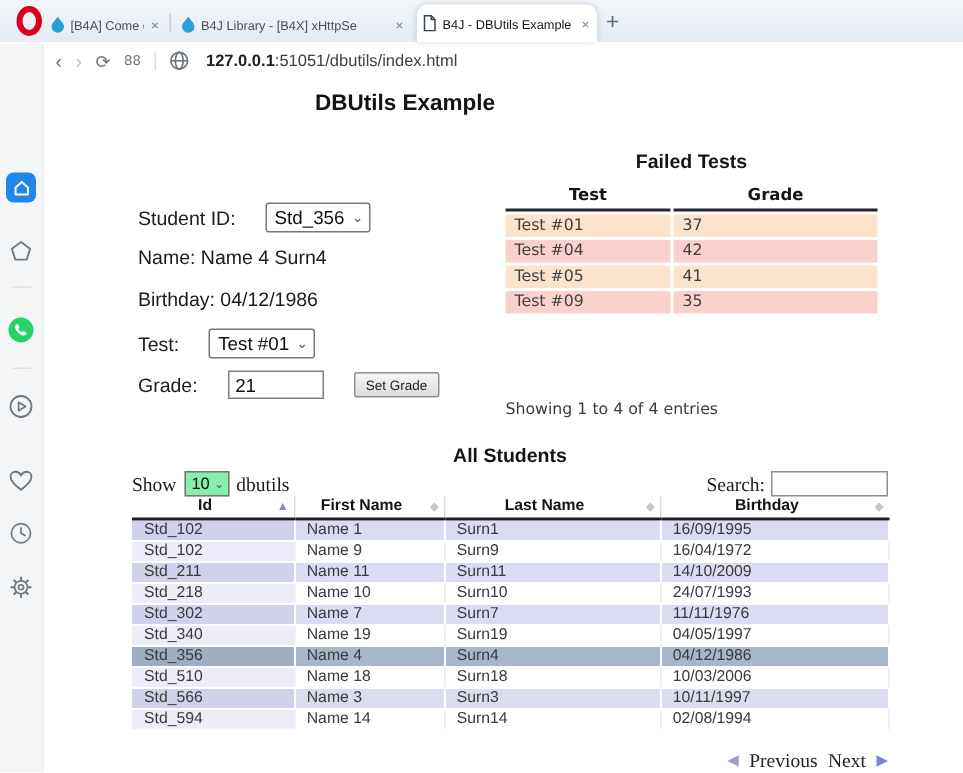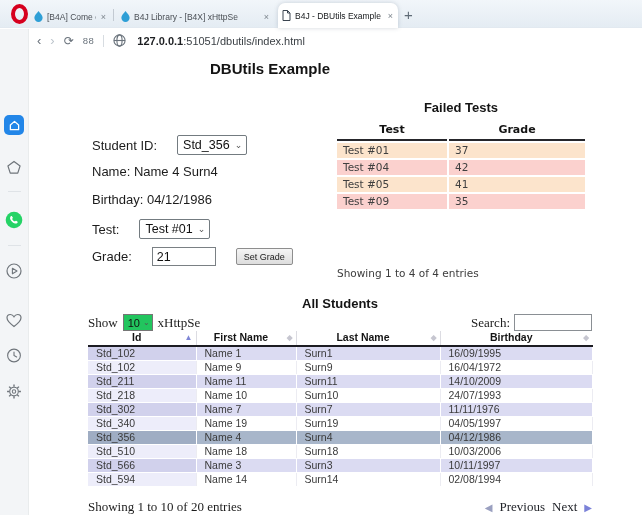--- a/index.html
+++ b/index.html
@@ -67,21 +67,21 @@
   .ft-table td { font-size:10.5px; color:#404040; padding:1px 0 2px 6px; height:14px; }
   .ft-table tr.peach td { background:#fce4cc; }
   .ft-table tr.pink td { background:#fbd1ce; }
   .ft-info { position:absolute; left:337px; top:267px; font-size:10.5px; color:#3c3c3c;
     font-family:"DejaVu Sans",sans-serif; }
   
   .as-controls-left { position:absolute; left:88px; top:314px; display:flex;
     align-items:center; gap:5px; font-family:"Liberation Serif",serif; font-size:13px;
     color:#1c1c1c; }
   .show-select { display:inline-flex; align-items:center; gap:3px; height:17px;
-    border:1px solid #767676; background:#22c55e; padding:0 2px 0 4px; font-size:11px;
+    border:1px solid #767676; background:#86efac; padding:0 2px 0 4px; font-size:11px;
     font-family:"Liberation Sans",sans-serif; color:#111; }
   .show-select .chev { font-size:8px; color:#555; }
   .as-controls-right { position:absolute; right:50px; top:314px; display:flex;
     align-items:center; gap:4px; font-family:"Liberation Serif",serif; font-size:13px;
     color:#1c1c1c; }
   .search-input { width:78px; height:17px; border:1px solid #8a8f94;
     font-size:11px; padding:0 3px; }
   .as-table { position:absolute; left:88px; top:331px; width:504px;
     border-collapse:collapse; table-layout:fixed;
     font-family:Liberation Sans, sans-serif; }
@@ -277,21 +277,21 @@
   <div class="ft-info">Showing 1 to 4 of 4 entries</div>
 
   <div class="section-title" style="left:88px;top:296px;width:504px;">All Students</div>
 
   <div class="as-controls-left">
     <span>Show</span>
     <span class="show-select">
       <span>10</span>
       <span class="chev">⌄</span>
     </span>
-    <span>xHttpSe</span>
+    <span>dbutils</span>
   </div>
 
   <div class="as-controls-right">
     <span>Search:</span>
     <input class="search-input" value="" style="">
   </div>
 
   <table class="as-table">
     <colgroup>
         <col style="width:108px">
@@ -364,21 +364,20 @@
         </tr>
         <tr class="even">
           <td class="sorted">Std_594</td>
           <td>Name 14</td>
           <td>Surn14</td>
           <td>02/08/1994</td>
         </tr>
       </tbody>
   </table>
 
-  <div class="as-info">Showing 1 to 10 of 20 entries</div>
   <div class="as-paginate">
     <span class="pg-arrow pg-prev-arrow">◀</span>
     <span>Previous</span>
     <span>Next</span>
     <span class="pg-arrow pg-next-arrow">▶</span>
   </div>
 
 </div>
 
 </body></html>

